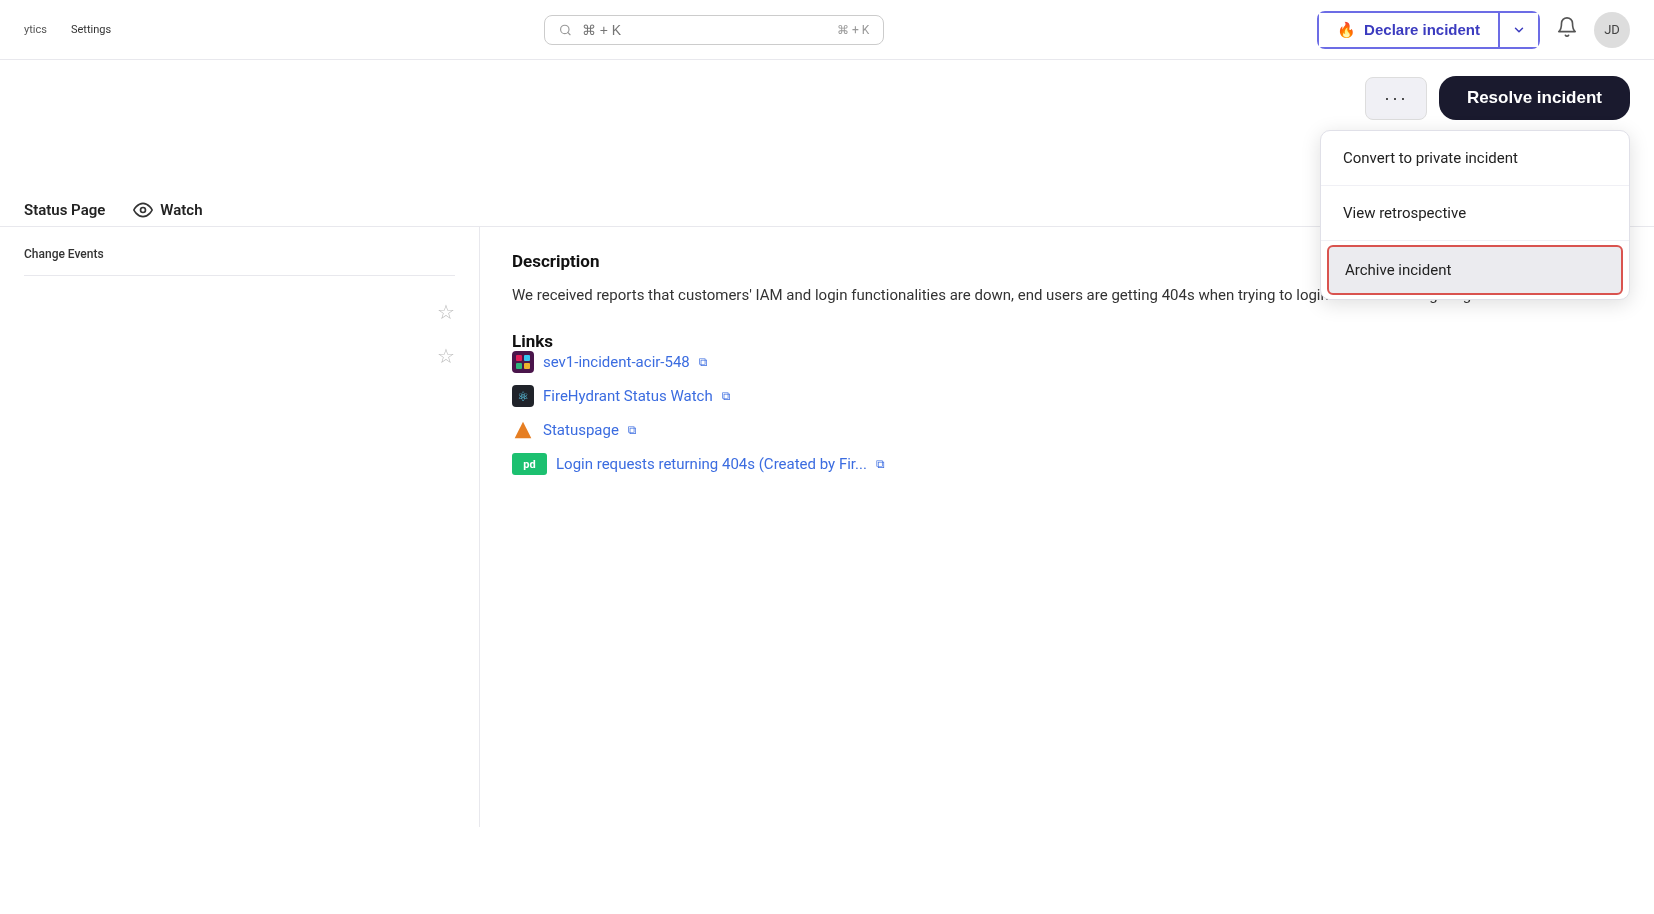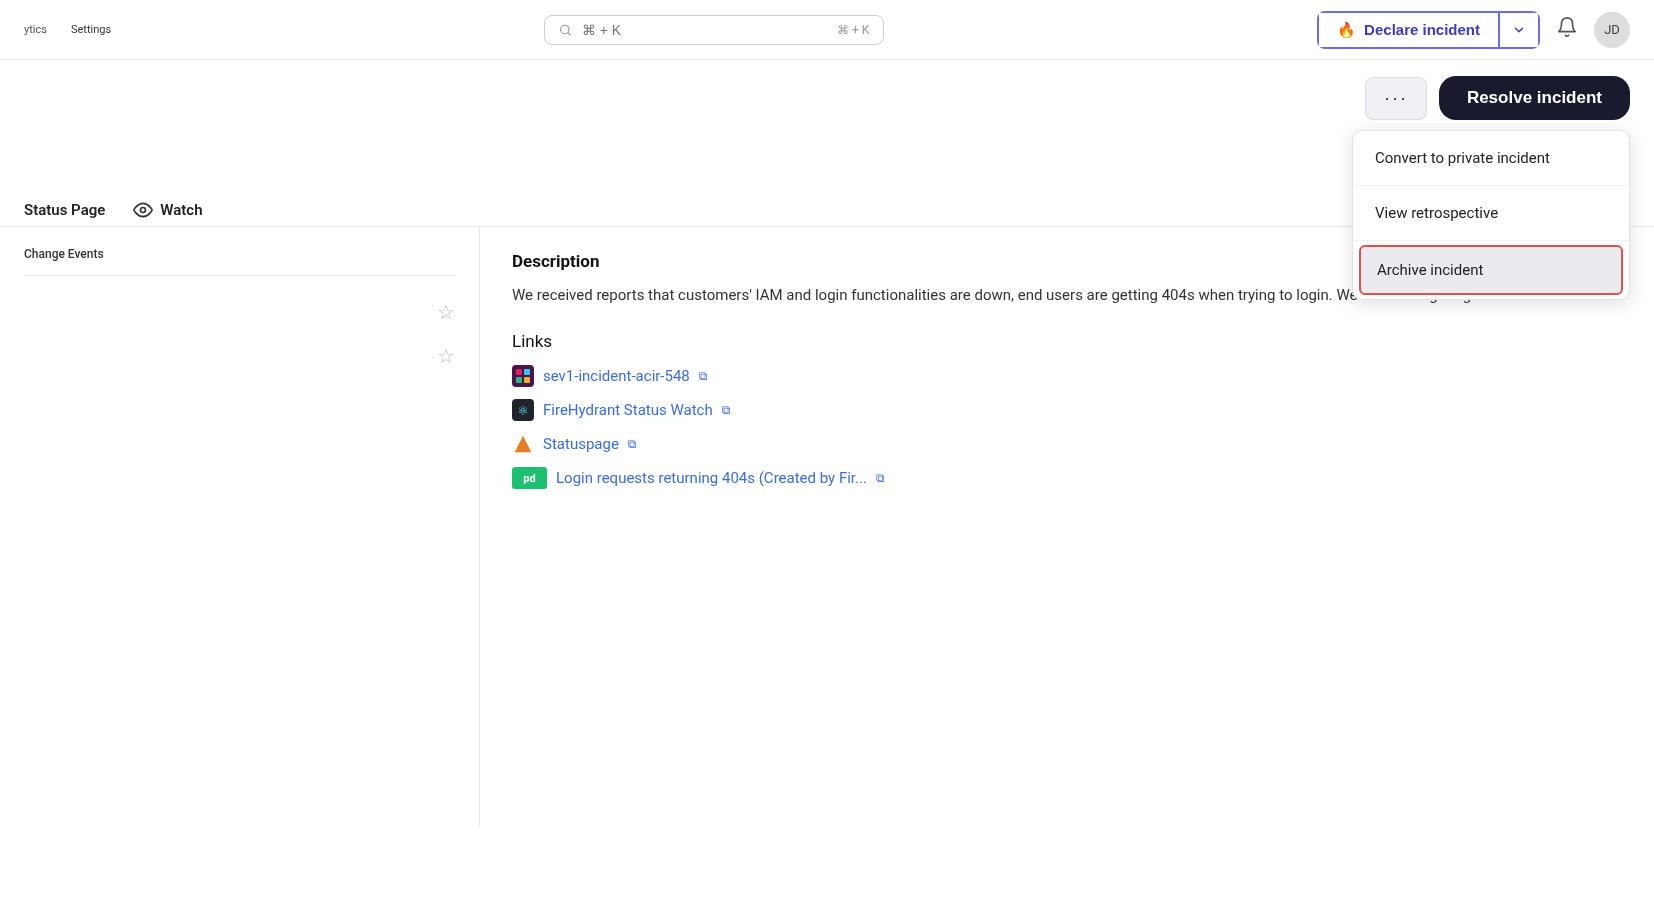--- a/index.html
+++ b/index.html
@@ -148,21 +148,21 @@
 
     
     .dropdown-menu {
       position: absolute;
       top: 70px;
       right: 24px;
       background: #fff;
       border: 1px solid #e0e0e8;
       border-radius: 10px;
       box-shadow: 0 4px 20px rgba(0,0,0,0.13);
-      width: 278px;
+      width: 310px;
       z-index: 100;
       overflow: hidden;
     }
     .dropdown-item {
       padding: 18px 22px;
       font-size: 15px;
       color: #222;
       cursor: pointer;
       border-bottom: 1px solid #f0f0f5;
     }
@@ -250,23 +250,22 @@
       margin-bottom: 12px;
     }
     .description-text {
       font-size: 15px;
       color: #333;
       line-height: 1.6;
       margin-bottom: 24px;
     }
     .links-title {
       font-size: 17px;
-      font-weight: 400;
+      font-weight: 700;
       color: #111;
-      margin-bottom: 14px;
     }
     .link-item {
       display: flex;
       align-items: center;
       gap: 9px;
       margin-bottom: 12px;
       font-size: 15px;
       color: #3b6ce0;
       cursor: pointer;
       text-decoration: none;

